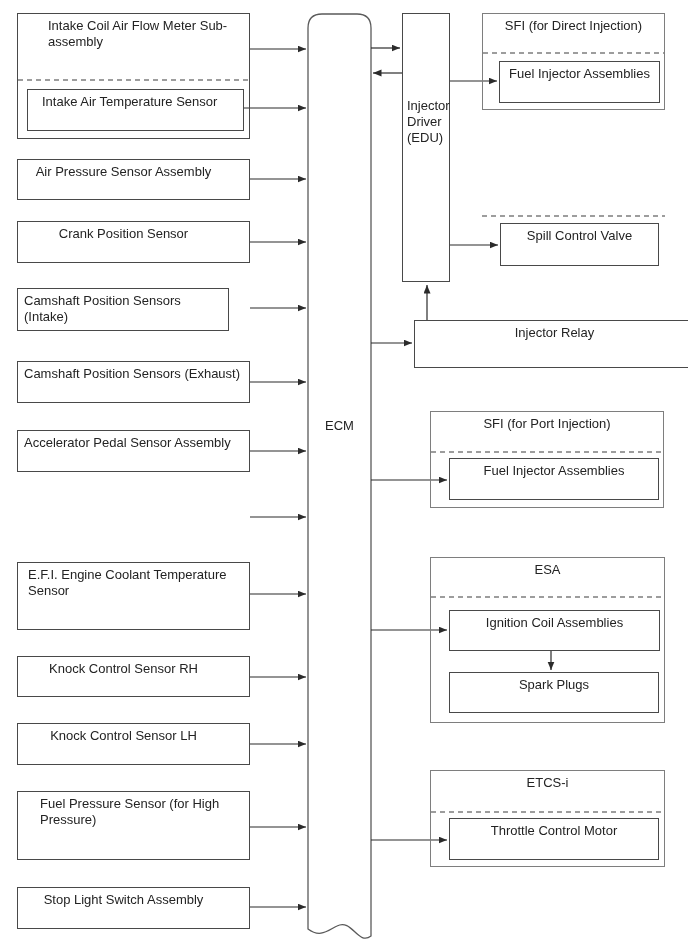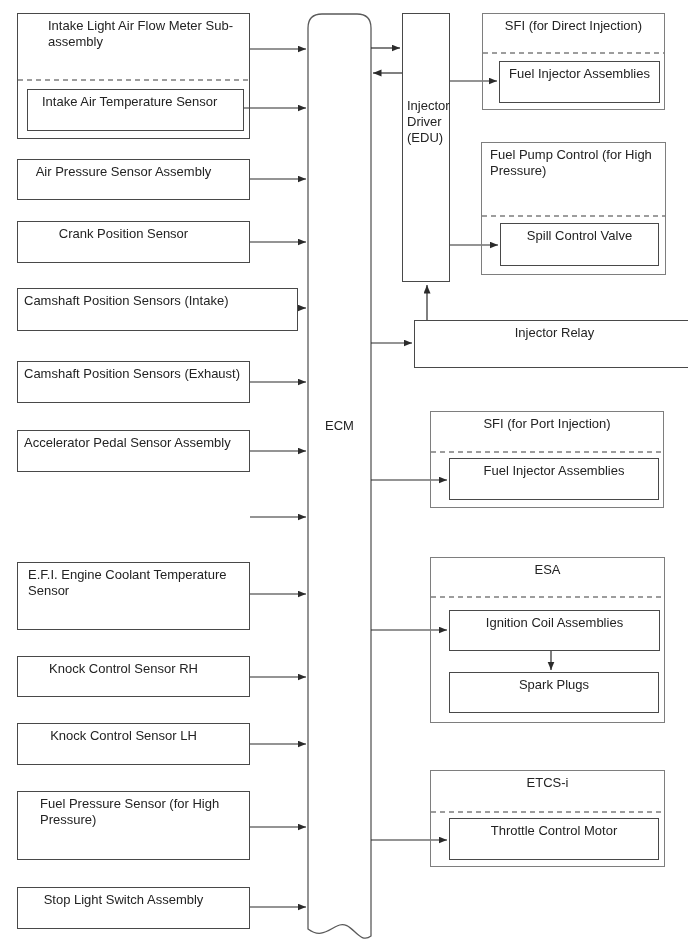--- a/index.html
+++ b/index.html
@@ -71,35 +71,35 @@
       <line x1="371" y1="480" x2="447" y2="480" marker-end="url(#ah)"></line>
       <line x1="371" y1="630" x2="447" y2="630" marker-end="url(#ah)"></line>
       <line x1="551" y1="651" x2="551" y2="670" marker-end="url(#ah)"></line>
       <line x1="371" y1="840" x2="447" y2="840" marker-end="url(#ah)"></line>
     </g>
   </svg>
 
   <span class="ecm-label">ECM</span>
 
   <div class="box component" style="left:17px;top:13px;width:233px;height:126px;background:transparent;">
-    <span class="lbl l pl30">Intake Light Air Flow Meter Sub-assembly</span>
+    <span class="lbl l pl30">Intake Coil Air Flow Meter Sub-assembly</span>
   </div>
   <div class="box component" style="left:27px;top:89px;width:217px;height:42px;">
     <span class="lbl l pl14">Intake Air Temperature Sensor</span>
   </div>
 
   <div class="box component" style="left:17px;top:159px;width:233px;height:41px;">
     <span class="lbl c">Air Pressure Sensor Assembly</span>
   </div>
 
   <div class="box component" style="left:17px;top:221px;width:233px;height:42px;">
     <span class="lbl c">Crank Position Sensor</span>
   </div>
 
-  <div class="box component" style="left:17px;top:288px;width:281px;height:43px;">
+  <div class="box component" style="left:17px;top:288px;width:212px;height:43px;">
     <span class="lbl l pl6">Camshaft Position Sensors (Intake)</span>
   </div>
 
   <div class="box component" style="left:17px;top:361px;width:233px;height:42px;">
     <span class="lbl l pl6">Camshaft Position Sensors (Exhaust)</span>
   </div>
 
   <div class="box component" style="left:17px;top:430px;width:233px;height:42px;">
     <span class="lbl l pl6">Accelerator Pedal Sensor Assembly</span>
   </div>
@@ -128,23 +128,20 @@
   <div class="box component" style="left:402px;top:13px;width:48px;height:269px;"></div>
   <span class="edu-label">Injector Driver (EDU)</span>
 
   <div class="box system" style="left:482px;top:13px;width:183px;height:97px;background:transparent;">
     <span class="lbl ctr">SFI (for Direct Injection)</span>
   </div>
   <div class="box component" style="left:499px;top:61px;width:161px;height:42px;">
     <span class="lbl ctr">Fuel Injector Assemblies</span>
   </div>
 
-  <div class="box system" style="left:481px;top:142px;width:185px;height:133px;background:transparent;">
-    <span class="lbl l pl8">Fuel Pump Control (for High Pressure)</span>
-  </div>
   <div class="box component" style="left:500px;top:223px;width:159px;height:43px;">
     <span class="lbl ctr">Spill Control Valve</span>
   </div>
 
   <div class="box component" style="left:414px;top:320px;width:281px;height:48px;">
     <span class="lbl ctr">Injector Relay</span>
   </div>
 
   <div class="box system" style="left:430px;top:411px;width:234px;height:97px;background:transparent;">
     <span class="lbl ctr">SFI (for Port Injection)</span>

